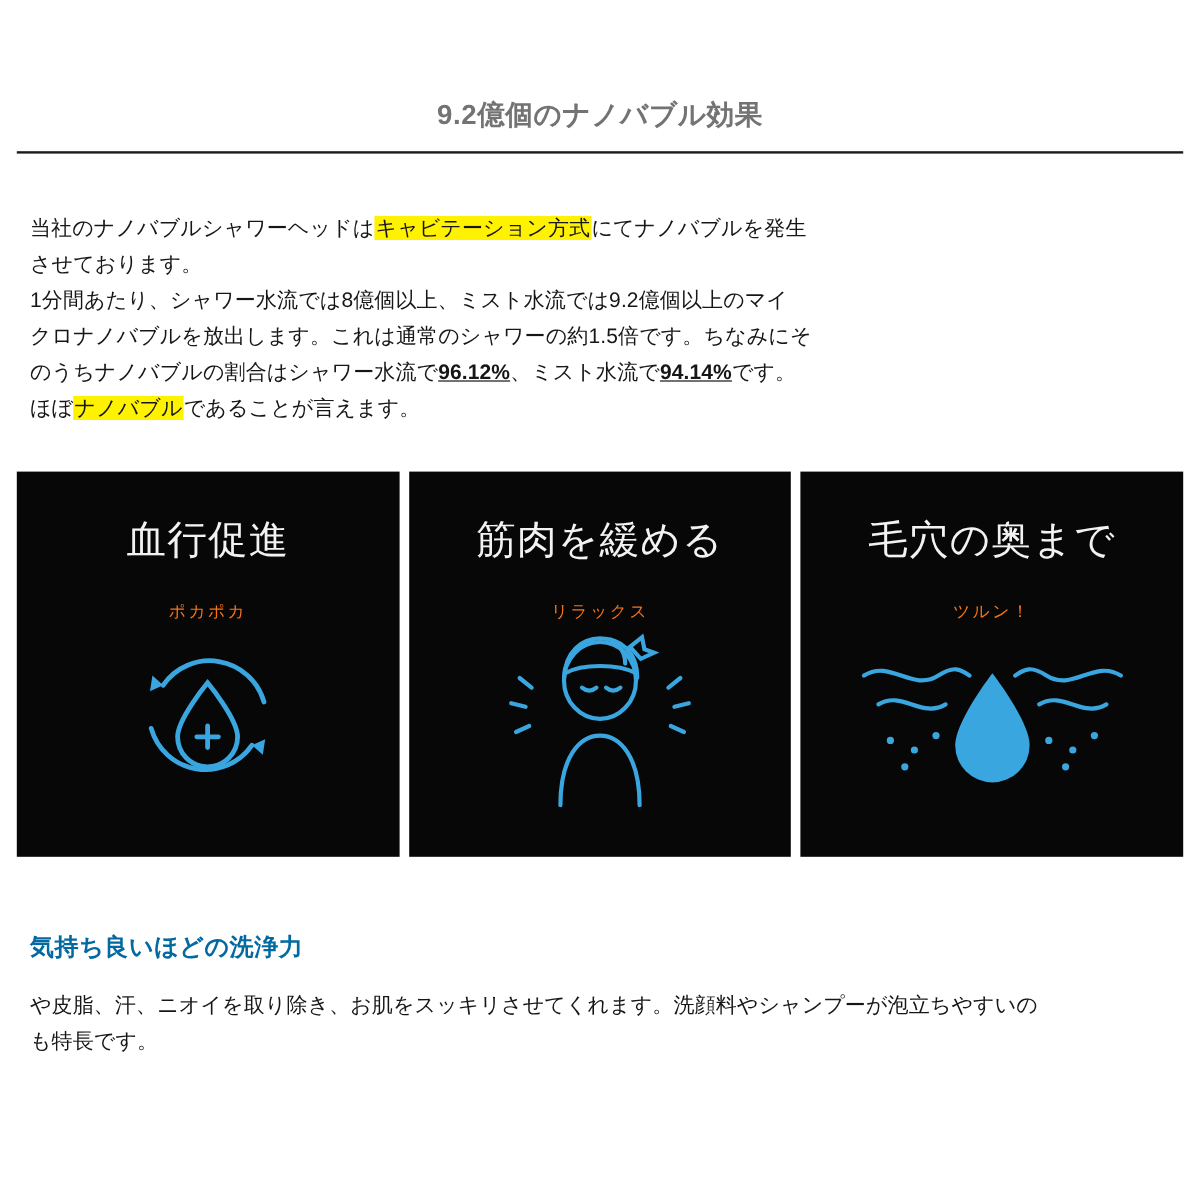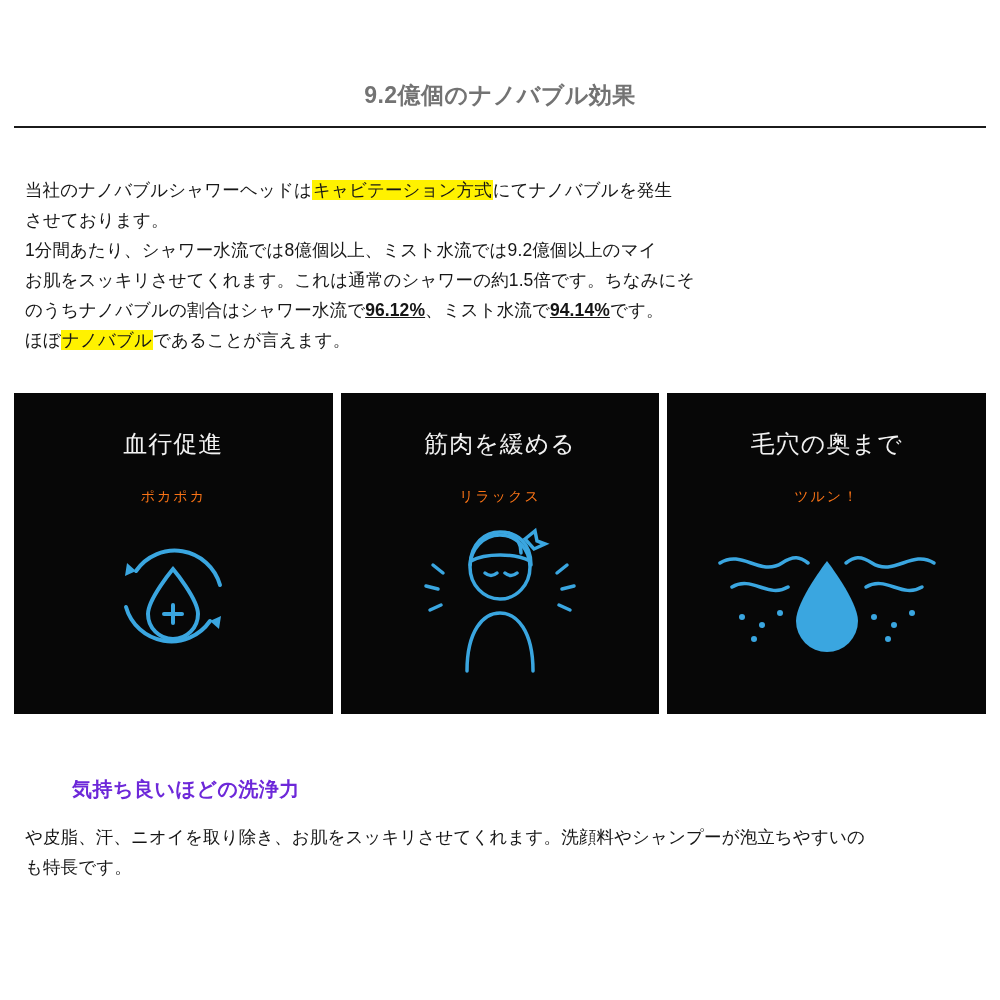--- a/index.html
+++ b/index.html
@@ -74,21 +74,21 @@
     display: flex;
     gap: 8px;
   }
   .panel {
     position: relative;
     flex: 1 1 0;
     background: #070707;
     overflow: hidden;
   }
   .panel-head {
-    font-size: 24px;
+    font-size: 33px;
     color: #f2f2f2;
     text-align: center;
     margin-top: 35px;
     letter-spacing: 1px;
     font-weight: 400;
   }
   .panel-sub {
     font-size: 14px;
     color: #f97316;
     text-align: center;
@@ -106,23 +106,22 @@
     height: 160px;
   }
 
   
   .sec2-head {
     position: absolute;
     left: 25px;
     top: 776px;
     font-size: 20px;
     font-weight: bold;
-    color: #6d28d9;
+    color: #0369a1;
     letter-spacing: 0.5px;
-    margin-left: 47px;
   }
   .sec2-body {
     position: absolute;
     left: 25px;
     top: 822px;
     width: 950px;
     font-size: 17.5px;
     line-height: 30px;
     color: #161616;
     letter-spacing: 0.1px;
@@ -136,21 +135,21 @@
 
   <div class="title-wrap">
     <div class="title">9.2億個のナノバブル効果</div>
   </div>
   <div class="title-rule"></div>
 
   <div class="intro">
     <p><span>当社のナノバブルシャワーヘッドは</span><span class="hl">キャビテーション方式</span><span>にてナノバブルを発生</span></p>
     <p>させております。</p>
     <p>1分間あたり、シャワー水流では8億個以上、ミスト水流では9.2億個以上のマイ</p>
-    <p>お肌をスッキリさせてくれます。これは通常のシャワーの約1.5倍です。ちなみにそ</p>
+    <p>クロナノバブルを放出します。これは通常のシャワーの約1.5倍です。ちなみにそ</p>
     <p><span>のうちナノバブルの割合はシャワー水流で</span><span class="b">96.12%</span><span>、ミスト水流で</span><span class="b">94.14%</span><span>です。</span></p>
     <p><span>ほぼ</span><span class="hl">ナノバブル</span><span>であることが言えます。</span></p>
   </div>
 
   <div class="panels">
 
     <div class="panel">
       <div class="panel-head">血行促進</div>
       <div class="panel-sub">ポカポカ</div>
       <div class="panel-art">

